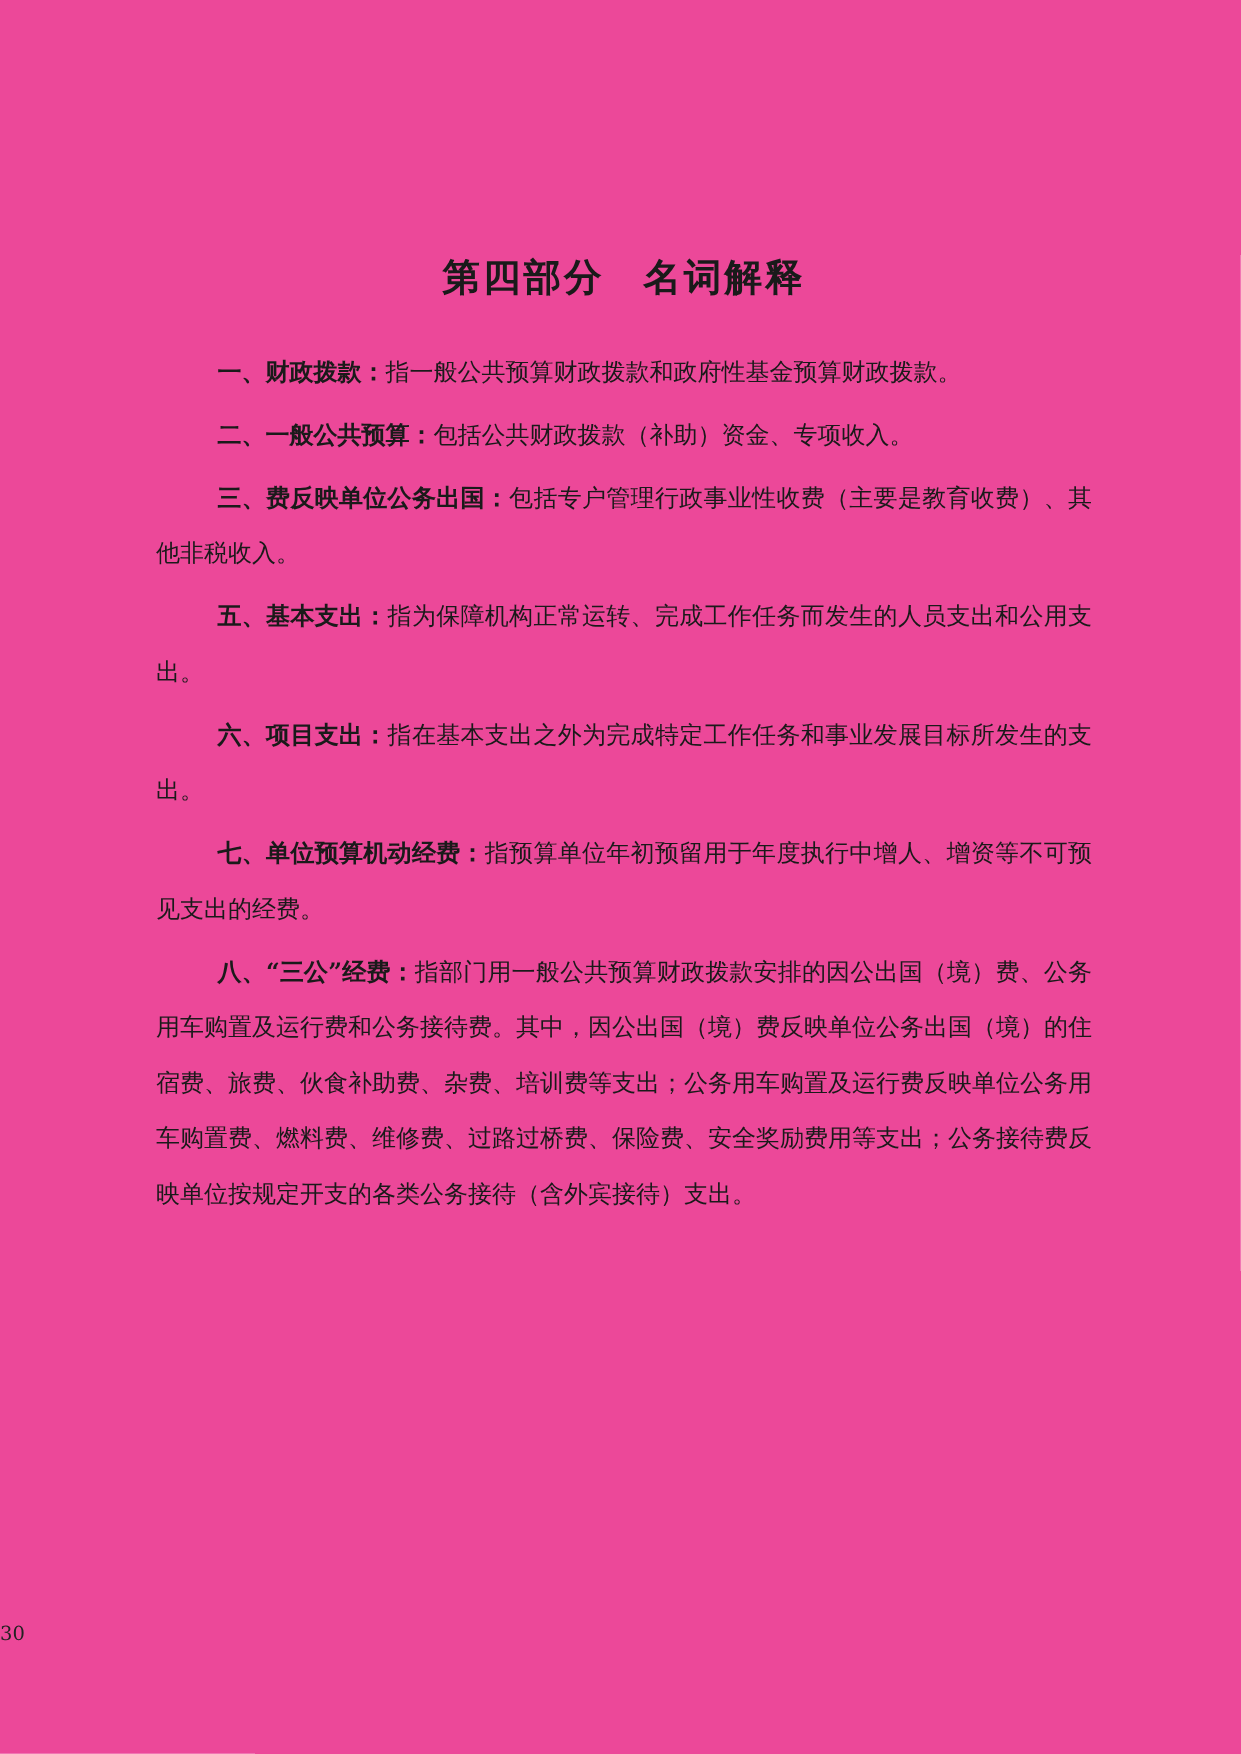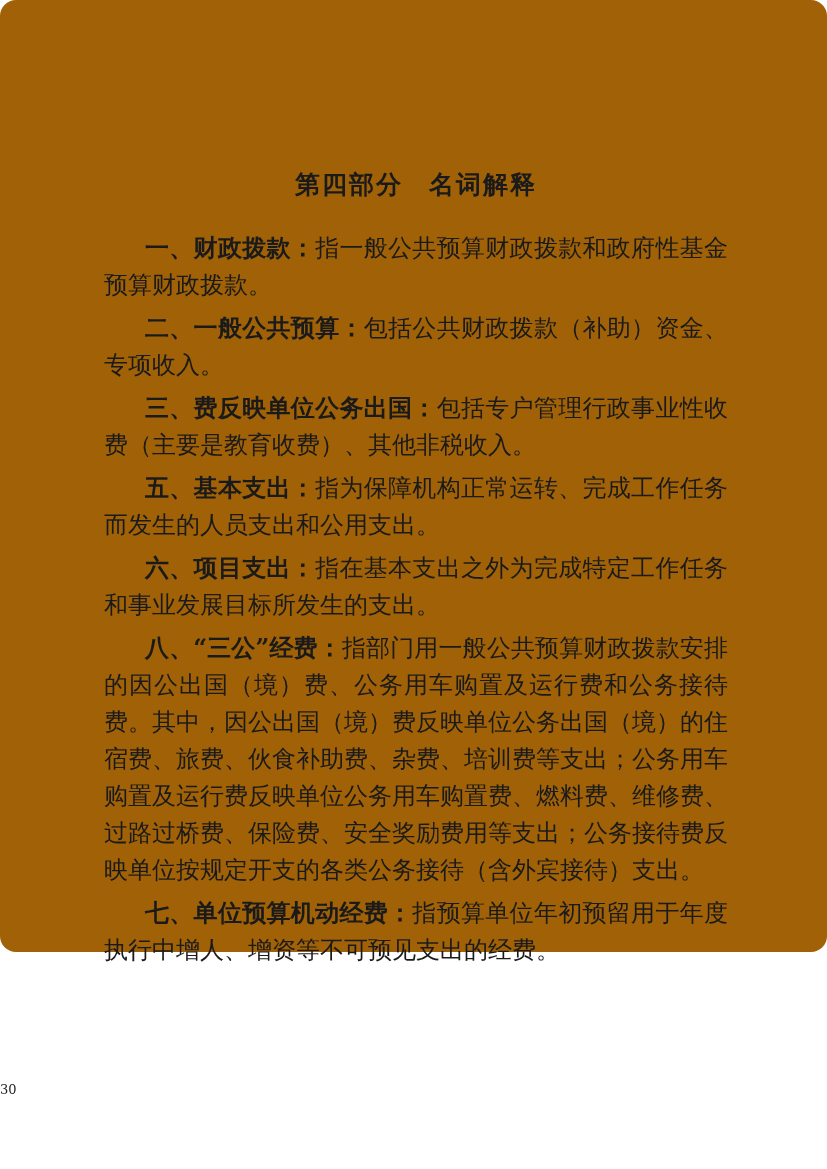--- a/index.html
+++ b/index.html
@@ -13,23 +13,22 @@
     font-family: "DejaVu Serif", "Liberation Serif", serif;
     color: #1a1a1a;
     position: relative;
     overflow: hidden;
   }
   .page {
     position: absolute;
     left: 0;
     top: 0;
     width: 827px;
-    height: 952px;
-    background: #a16207;
-    border-radius: 16px;
+    height: 1169px;
+    background: #ec4899;
   }
   .content {
     position: absolute;
     left: 104px;
     top: 168px;
     width: 624px;
   }
   .doc-title {
     text-align: center;
     font-size: 25px;
@@ -37,21 +36,21 @@
     letter-spacing: 2px;
     margin: 0 0 28px 0;
     font-family: "DejaVu Serif", "Liberation Serif", serif;
   }
   .doc-title .gap {
     display: inline-block;
     width: 26px;
   }
   p.para {
     margin: 0 0 5px 0;
-    font-size: 24px;
+    font-size: 16px;
     line-height: 37px;
     text-align: justify;
     text-justify: inter-ideograph;
     text-indent: 41px;
     font-family: "DejaVu Serif", "Liberation Serif", serif;
   }
   p.para .term {
     font-weight: bold;
   }
   .page-number {
@@ -77,21 +76,21 @@
 
     <p class="para"><span class="term">二、一般公共预算：</span><span>包括公共财政拨款（补助）资金、专项收入。</span></p>
 
     <p class="para"><span class="term">三、费反映单位公务出国：</span><span>包括专户管理行政事业性收费（主要是教育收费）、其他非税收入。</span></p>
 
 
     <p class="para"><span class="term">五、基本支出：</span><span>指为保障机构正常运转、完成工作任务而发生的人员支出和公用支出。</span></p>
 
     <p class="para"><span class="term">六、项目支出：</span><span>指在基本支出之外为完成特定工作任务和事业发展目标所发生的支出。</span></p>
 
+    <p class="para"><span class="term">七、单位预算机动经费：</span><span>指预算单位年初预留用于年度执行中增人、增资等不可预见支出的经费。</span></p>
+
     <p class="para"><span class="term">八、“三公”经费：</span><span>指部门用一般公共预算财政拨款安排的因公出国（境）费、公务用车购置及运行费和公务接待费。其中，因公出国（境）费反映单位公务出国（境）的住宿费、旅费、伙食补助费、杂费、培训费等支出；公务用车购置及运行费反映单位公务用车购置费、燃料费、维修费、过路过桥费、保险费、安全奖励费用等支出；公务接待费反映单位按规定开支的各类公务接待（含外宾接待）支出。</span></p>
-
-    <p class="para"><span class="term">七、单位预算机动经费：</span><span>指预算单位年初预留用于年度执行中增人、增资等不可预见支出的经费。</span></p>
 
   </div>
 
   <div class="page-number">30</div>
 
 </div>
 
 </body></html>

